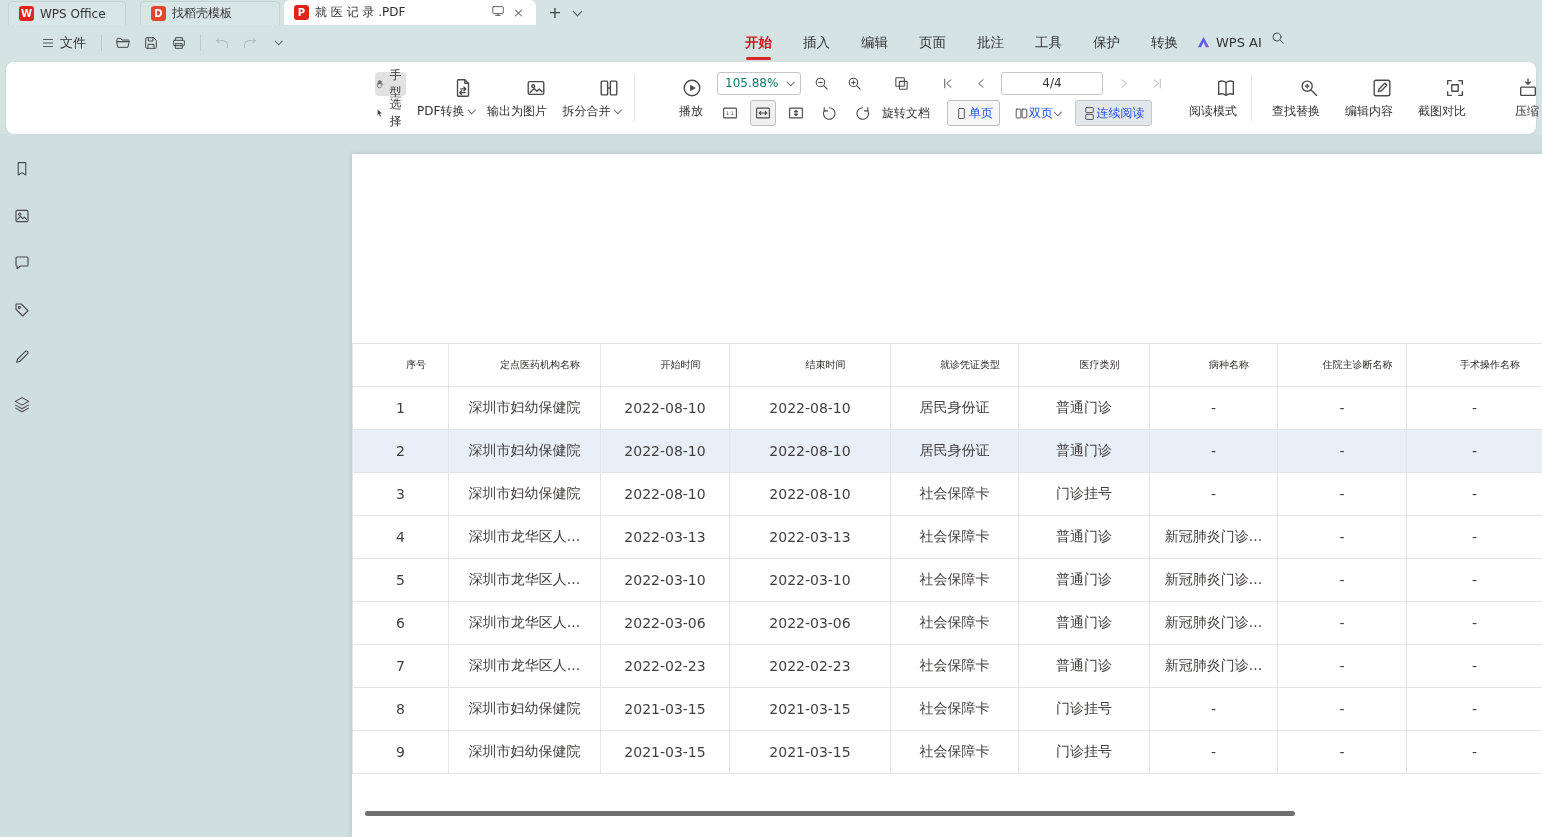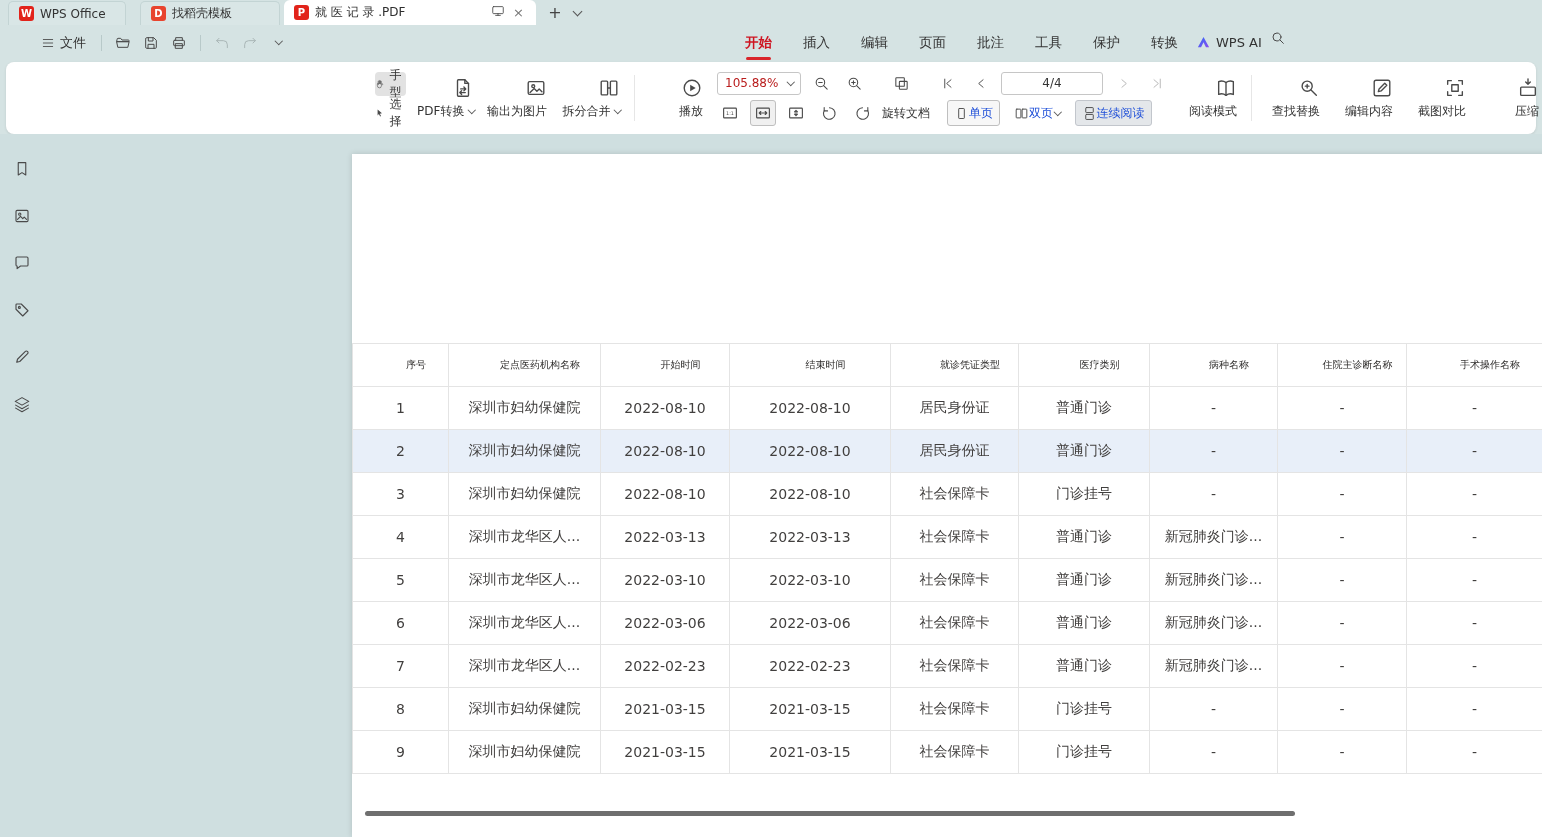--- a/index.html
+++ b/index.html
@@ -48,21 +48,21 @@
   .vdiv{width:1px;height:46px;background:#e6e6e6;flex:0 0 auto;}
   .tb-stack{display:flex;flex-direction:column;justify-content:center;gap:5px;}
   .tb-row{display:flex;align-items:center;gap:5px;height:24px;padding:0 0;border-radius:4px;font-size:12px;color:#333;}
   .tb-row.sel{background:#e2e2e2;}
   .tb-big{display:flex;flex-direction:column;align-items:flex-end;justify-content:center;gap:4px;
           min-width:54px;height:60px;font-size:12px;color:#333;border-radius:4px;padding:0 5px;}
   .tb-big .lbl{display:flex;align-items:center;gap:2px;white-space:nowrap;}
   .zoomnav{display:flex;flex-direction:column;gap:6px;}
   .zn-row{display:flex;align-items:center;gap:7px;height:24px;}
   .zoombox{width:84px;height:23px;border:1px solid #c6c6c6;border-radius:3px;background:#fff;display:flex;
-           align-items:center;justify-content:space-between;padding:0 7px;font-size:12px;color:#b91c1c;box-sizing:border-box;}
+           align-items:center;justify-content:space-between;padding:0 7px;font-size:12px;color:#0f766e;box-sizing:border-box;}
   .pagebox{width:102px;height:23px;border:1px solid #c6c6c6;border-radius:3px;background:#fff;display:flex;
            align-items:center;justify-content:center;font-size:12px;color:#333;box-sizing:border-box;}
   .iconbtn{width:24px;height:24px;display:flex;align-items:center;justify-content:center;border-radius:3px;border:1px solid transparent;}
   .iconbtn.sel{border-color:#bfbfbf;background:#f0f0f0;}
   .mini{display:flex;align-items:center;gap:0;height:24px;padding:0 6px;border-radius:3px;font-size:12px;color:#1d4ed8;border:1px solid transparent;white-space:nowrap;}
   .mini.boxed{border-color:#bfbfbf;background:#f7f7f7;}
   .mini.sel{border-color:#c2c6cc;background:#e4e7ea;}
   .gray svg{stroke:#b5b5b5 !important;}
 
   svg.ic{fill:none;stroke:#4a4a4a;stroke-width:1.5;stroke-linecap:round;stroke-linejoin:round;}

